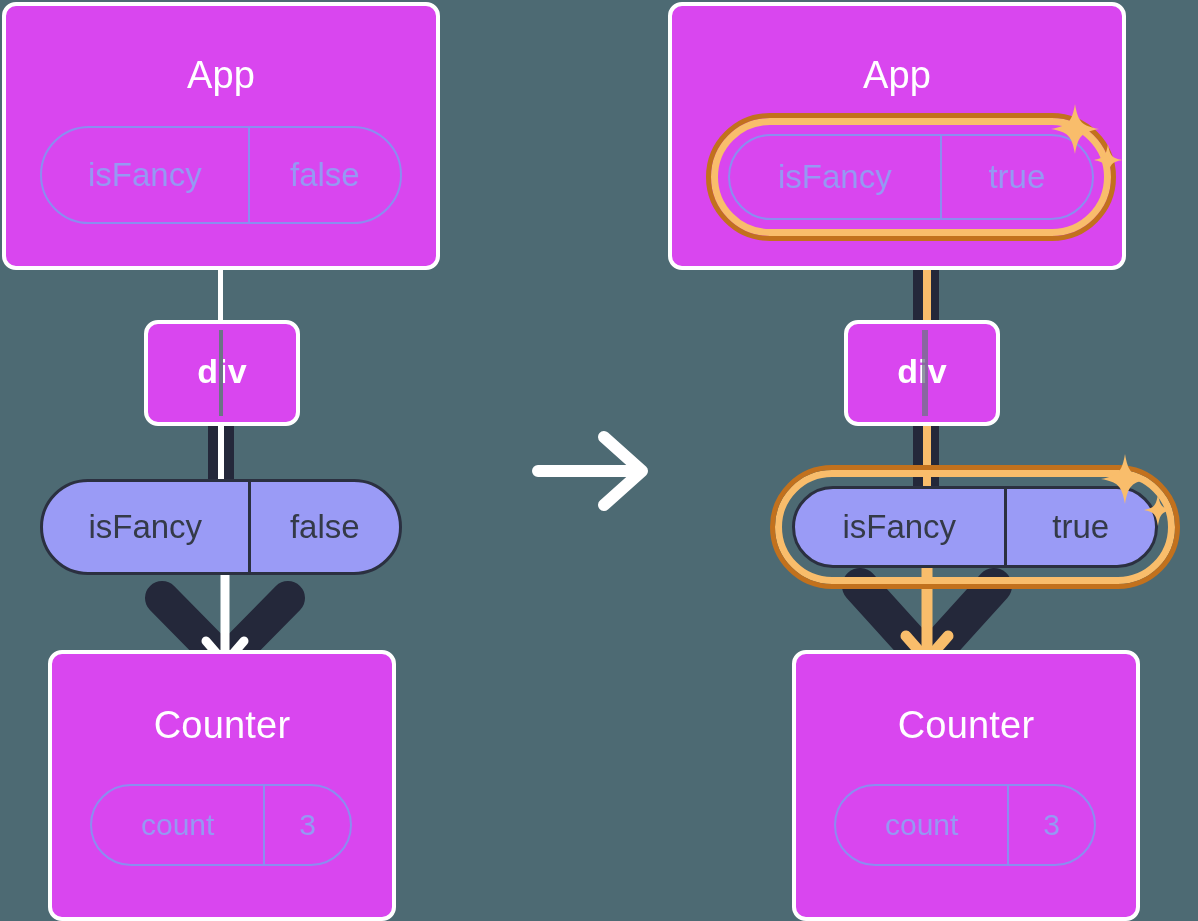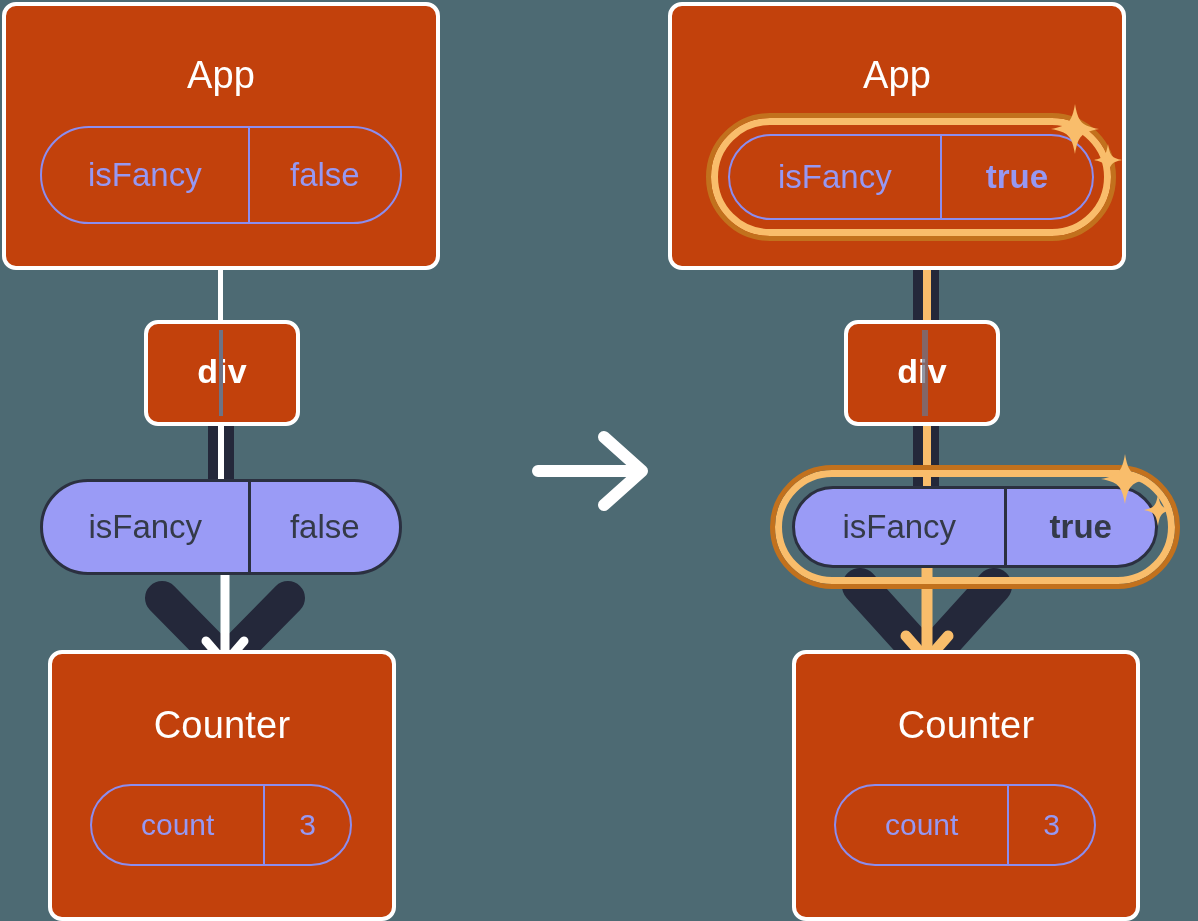--- a/index.html
+++ b/index.html
@@ -11,21 +11,21 @@
     position:relative;
   }
   .stage{position:absolute;inset:0;}
   .panel{position:absolute;top:0;}
   .panel.left{left:0;width:540px;height:921px;}
   .panel.right{left:658px;width:540px;height:921px;}
 
   
   .node-box{
     position:absolute;
-    background:#c2410c;
+    background:#d946ef;
     border:4px solid #ffffff;
     border-radius:14px;
     box-sizing:border-box;
     z-index:6;
   }
   .node-title{
     position:absolute;left:0;right:0;
     text-align:center;
     color:#ffffff;
     font-size:38px;
@@ -54,21 +54,21 @@
   }
   .pill.outline .seg{color:#9698f3;}
   .pill.outline .seg.val{border-left:2px solid #8b8df0;}
   
   .pill.filled{
     background:#9a9bf6;
     border:3px solid #2b3040;
   }
   .pill.filled .seg{color:#343a48;}
   .pill.filled .seg.val{border-left:3px solid #2b3040;}
-  .seg.val.bold{font-weight:700;}
+  .seg.val.bold{font-weight:400;}
 
   
   .ring{
     position:absolute;
     border-radius:999px;
     box-sizing:border-box;
     border:7px solid #f9bd6b;
     outline:5px solid #c2711d;
     z-index:7;
     pointer-events:none;

